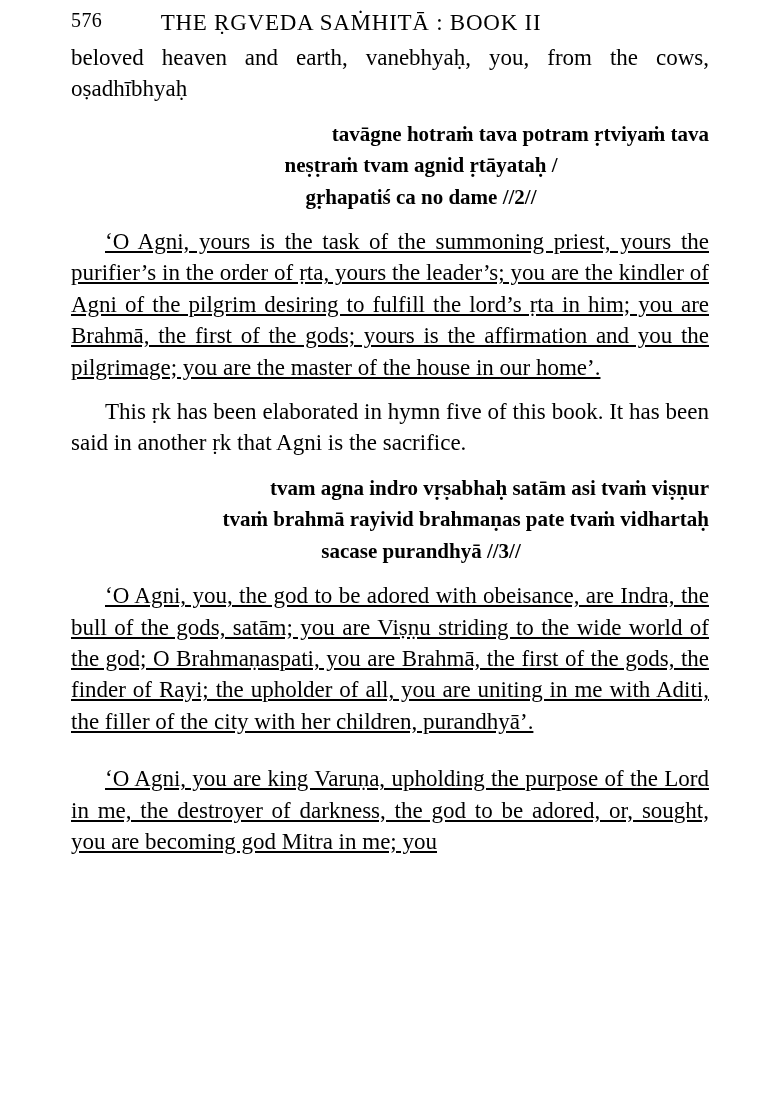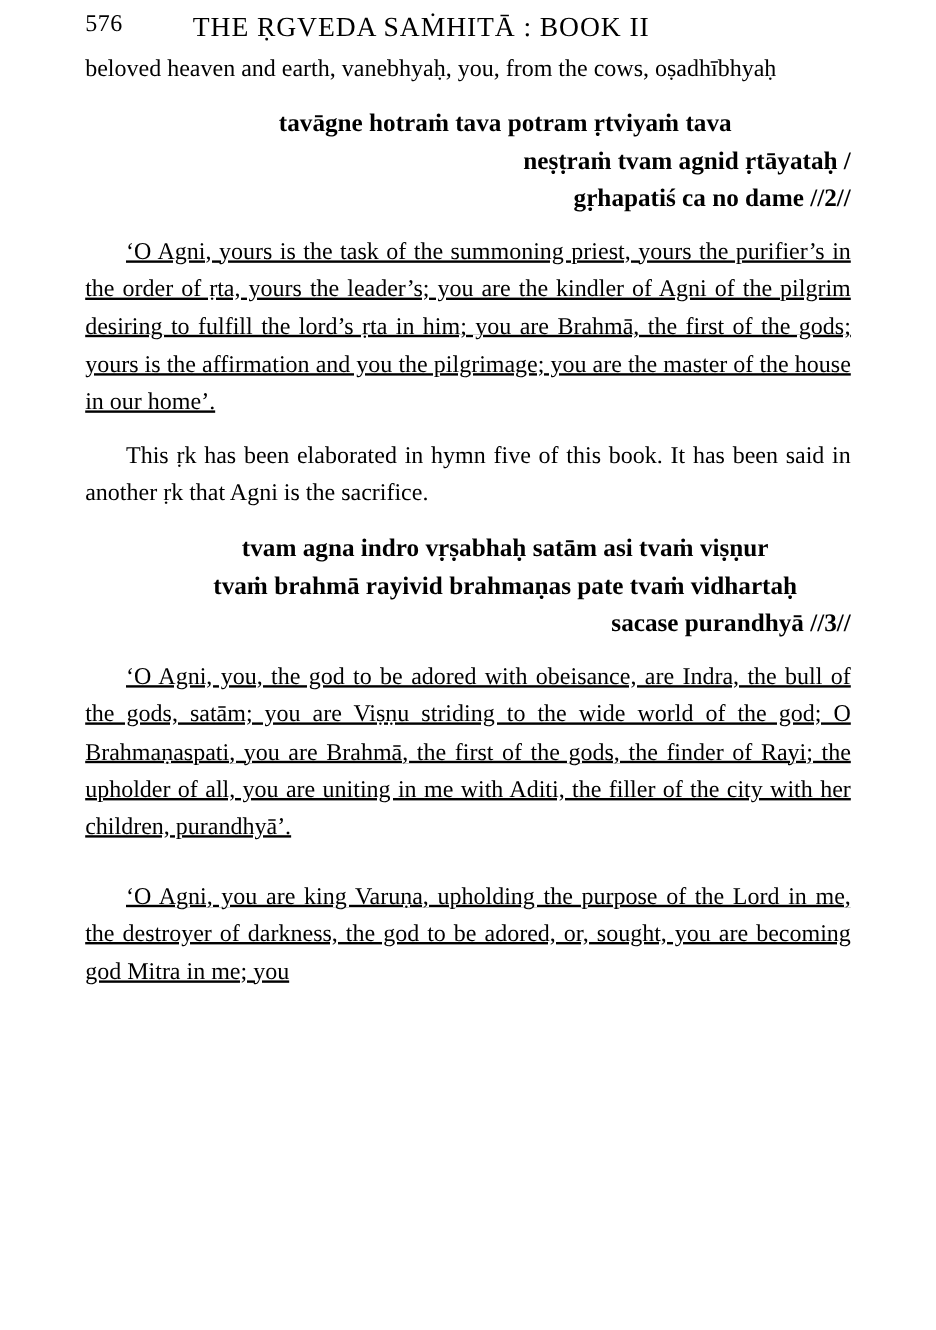--- a/index.html
+++ b/index.html
@@ -52,21 +52,21 @@
   }
 
   
   .column {
     margin: 0 71px;
     width: 638px;
   }
 
   p.body-text {
     margin: 0;
-    font-size: 20px;
+    font-size: 23px;
     line-height: 31.4px;
     text-align: justify;
     text-justify: inter-word;
     hyphens: none;
   }
   p.body-text.indent {
     text-indent: 34px;
     text-decoration: underline;
   }
   p.body-text.italic {
@@ -89,26 +89,26 @@
     line-height: 31.4px;
     padding-left: 62px;
     box-sizing: border-box;
   }
   .verse .vline {
     display: block;
     white-space: nowrap;
   }
   .verse .vline.pada-a,
   .verse .vline.pada-c {
-    text-align: center;
+    text-align: right;
     font-family: Liberation Serif, serif;
   }
   .verse .vline.pada-b,
   .verse .vline.pada-d {
-    text-align: right;
+    text-align: center;
     padding-right: 0;
   }
 </style>
 </head>
 <body>
 
 <div class="page">
 
   <div class="running-head">
     <div class="folio">576</div>

